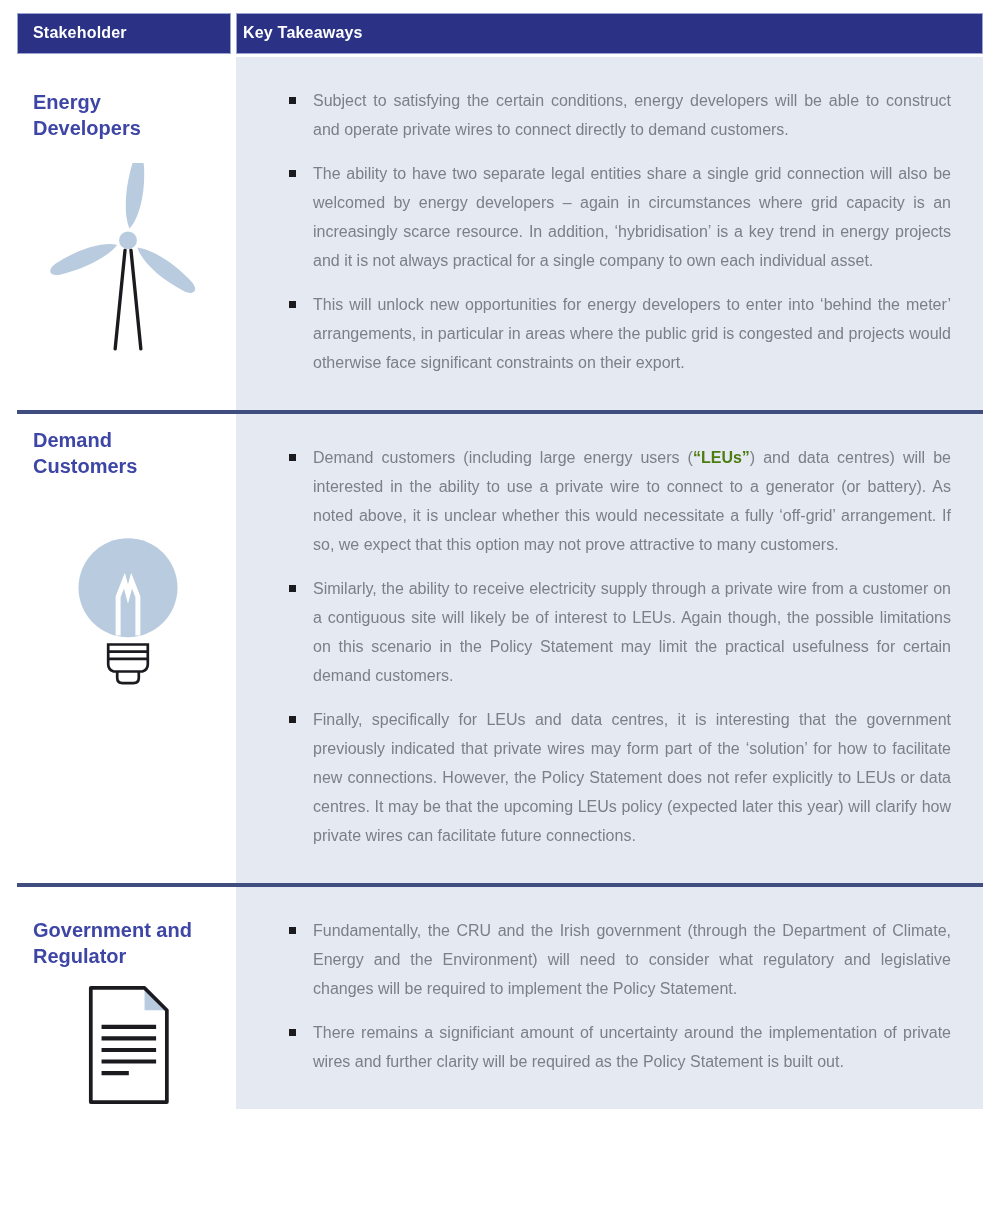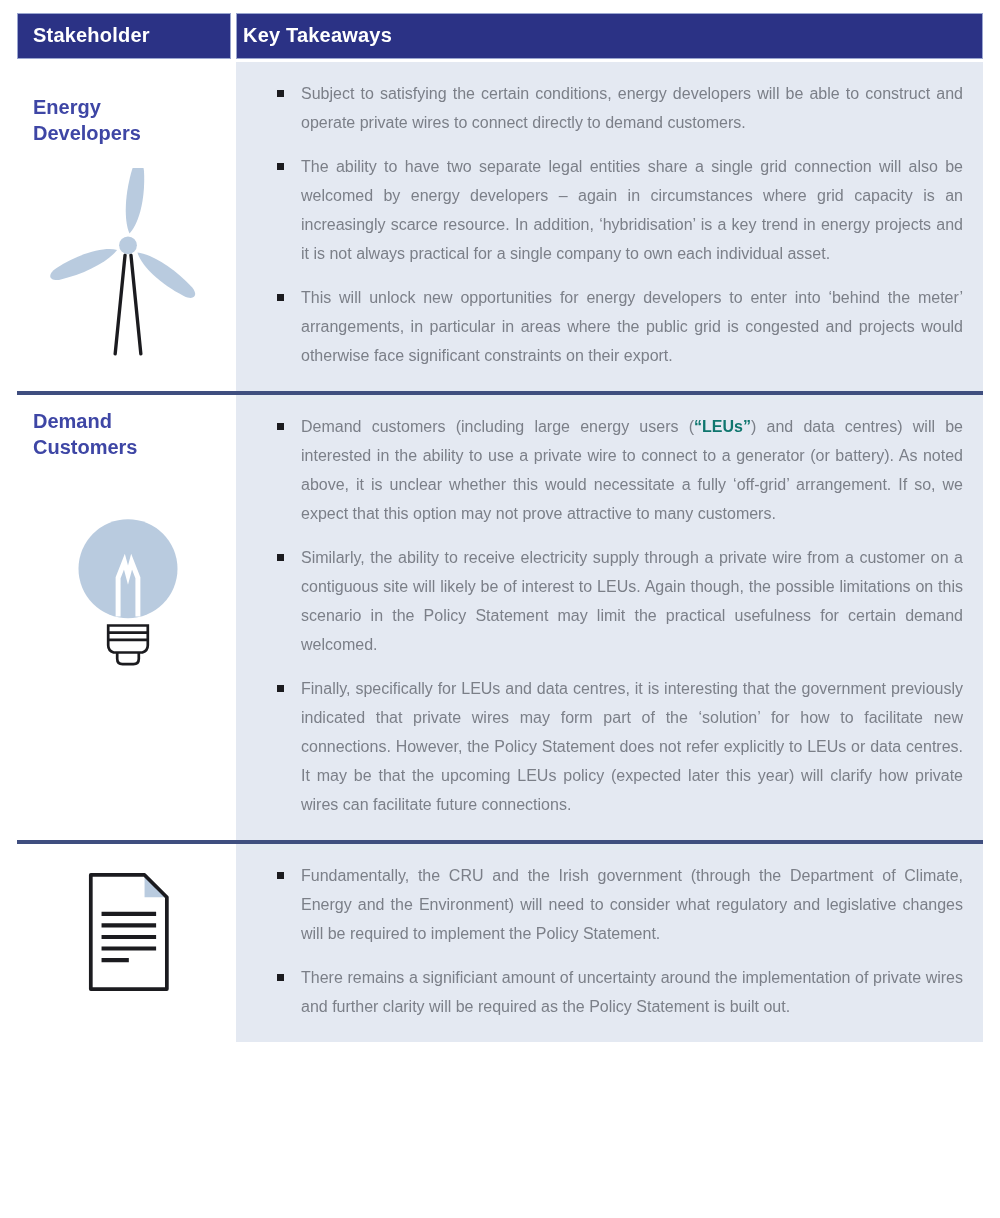--- a/index.html
+++ b/index.html
@@ -4,21 +4,21 @@
 <style>
   html, body { margin:0; padding:0; background:#ffffff; }
   body { width:1000px; font-family:"Liberation Sans", sans-serif; }
   .table { margin:13px 17px 24px 17px; }
 
   
   .thead { display:flex; gap:5px; margin-bottom:3px; }
   .th {
     background:var(--header-bg,#2b3285);
     border:1px solid var(--header-border,#9aa6d0);
-    color:#ffffff; font-weight:700; font-size:20px;
+    color:#ffffff; font-weight:700; font-size:16px;
     padding:10px 0 11px 15px; box-sizing:border-box;
     letter-spacing:0.2px;
   }
   .th-stake { width:214px; flex:none; }
   .th-take { flex:1;padding-left:6px; }
 
   
   .row { display:flex; }
   .row + .row { border-top:4px solid var(--divider,#3f4e7f); }
   .cell-left { width:214px; flex:none; padding:12px 8px 0 16px; box-sizing:border-box; background:#ffffff; }
@@ -30,29 +30,29 @@
   }
   .icon-holder { display:flex; justify-content:center; }
 
   .row-0 .stake-label { margin-top:20px; }
   .row-0 .icon-holder { margin-top:22px; }
   .row-1 .stake-label { margin-top:1px; }
   .row-1 .icon-holder { margin-top:48px; }
   .row-2 .stake-label { margin-top:18px; }
   .row-2 .icon-holder { margin-top:14px; }
 
-  ul.takeaways { list-style:none; margin:4px; padding:0; }
+  ul.takeaways { list-style:none; margin:16px; padding:0; }
   li.takeaway { display:flex; }
   li.takeaway + li.takeaway { margin-top:15px; }
   .bullet { width:7px; height:7px; background:#1b1b1f; flex:none; margin:11px 17px 0 37px; }
   .txt {
     flex:1; color:var(--body-text,#7b7f88); font-size:16px; line-height:29px;
     text-align:justify;
   }
-  .txt strong { font-weight:700; color:#0f766e; }
+  .txt strong { font-weight:700; color:#4d7c0f; }
 
   svg { display:block; }
 </style>
 </head>
 <body>
 
 <div class="table">
 
   <div class="thead">
     <div class="th th-stake">Stakeholder</div>
@@ -114,32 +114,33 @@
       </div>
     </div>
     <div class="cell-right">
       <ul class="takeaways">
             <li class="takeaway">
               <span class="bullet"></span>
               <span class="txt"><span>Demand customers (including large energy users (</span><strong>“LEUs”</strong><span>) and data centres) will be interested in the ability to use a private wire to connect to a generator (or battery). As noted above, it is unclear whether this would necessitate a fully ‘off-grid’ arrangement. If so, we expect that this option may not prove attractive to many customers.</span></span>
             </li>
             <li class="takeaway">
               <span class="bullet"></span>
-              <span class="txt"><span>Similarly, the ability to receive electricity supply through a private wire from a customer on a contiguous site will likely be of interest to LEUs. Again though, the possible limitations on this scenario in the Policy Statement may limit the practical usefulness for certain demand welcomed.</span></span>
+              <span class="txt"><span>Similarly, the ability to receive electricity supply through a private wire from a customer on a contiguous site will likely be of interest to LEUs. Again though, the possible limitations on this scenario in the Policy Statement may limit the practical usefulness for certain demand customers.</span></span>
             </li>
             <li class="takeaway">
               <span class="bullet"></span>
               <span class="txt"><span>Finally, specifically for LEUs and data centres, it is interesting that the government previously indicated that private wires may form part of the ‘solution’ for how to facilitate new connections. However, the Policy Statement does not refer explicitly to LEUs or data centres. It may be that the upcoming LEUs policy (expected later this year) will clarify how private wires can facilitate future connections.</span></span>
             </li>
           </ul>
     </div>
   </div>
 
   <div class="row row-2">
     <div class="cell-left">
+      <div class="stake-label">Government and Regulator</div>
       <div class="icon-holder">
 
         <svg width="108" height="124" viewBox="0 0 130 150">
           <path d="M85,7 L111,33 L85,33 Z" fill="#b9cbdf"></path>
           <path d="M20,6 H85 L112,33 V144 H20 Z" fill="none" stroke="#1b1b1f" stroke-width="4.5" stroke-linejoin="round"></path>
           <path d="M33,53 H99 M33,67 H99 M33,81 H99 M33,95 H99 M33,109 H66" stroke="#1b1b1f" stroke-width="5" fill="none"></path>
         </svg>
 
       </div>
     </div>

